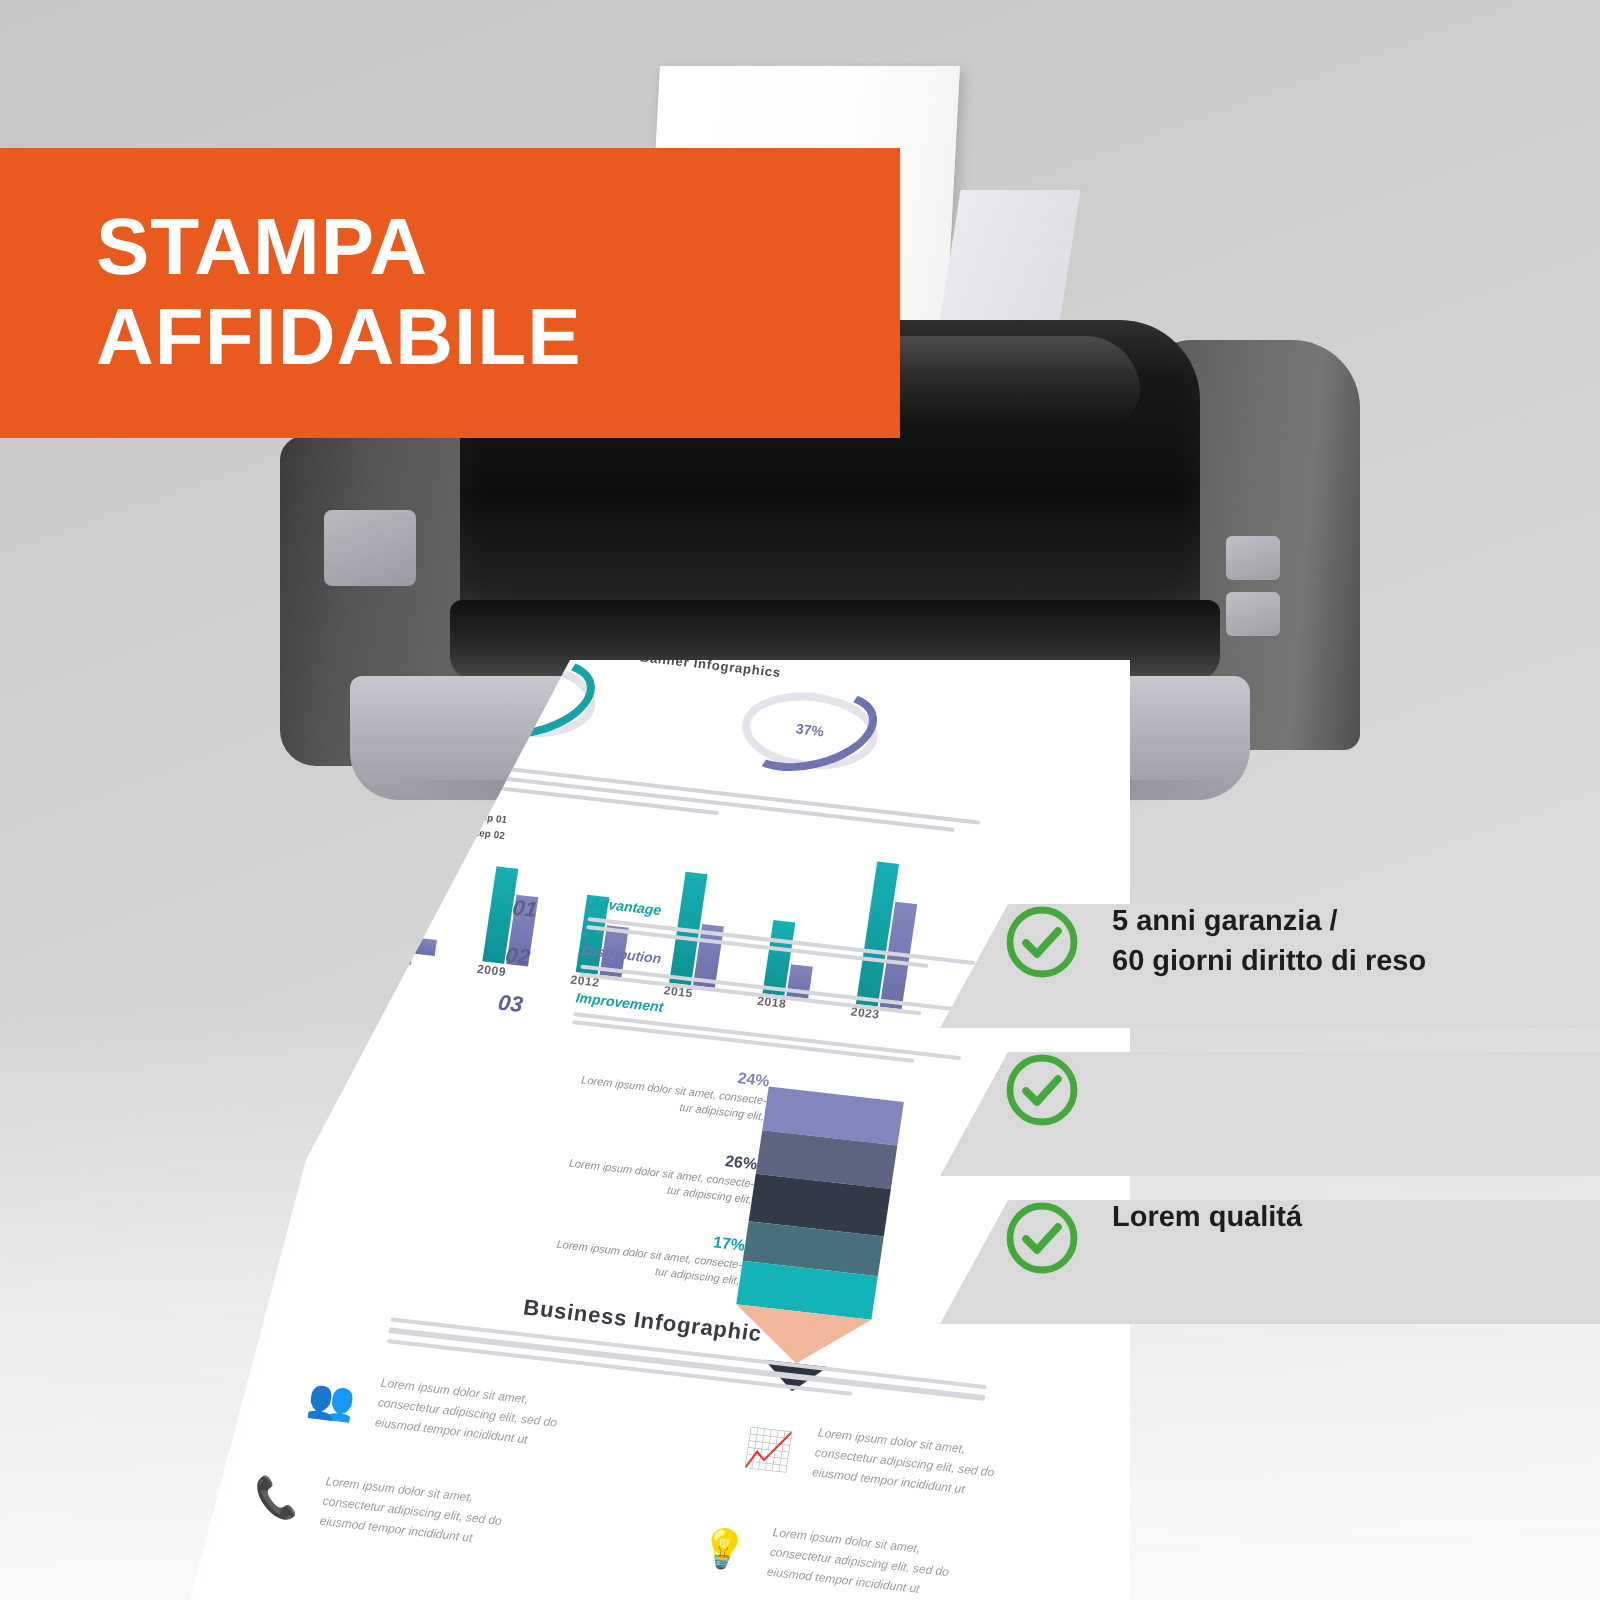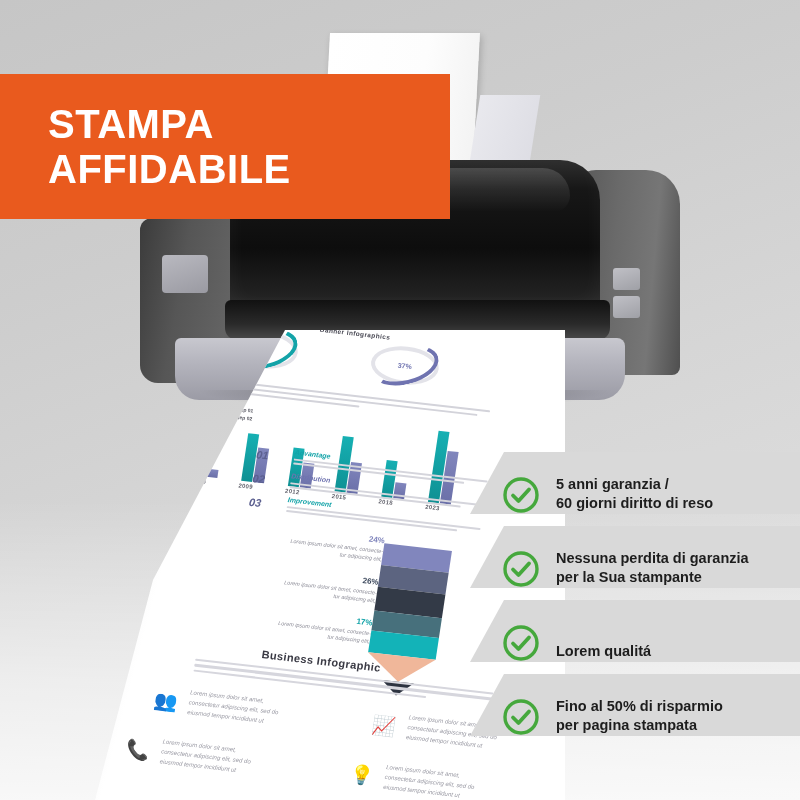--- a/index.html
+++ b/index.html
@@ -137,21 +137,21 @@
     font-size:19px;}
   .icell .tx{font-size:6px;color:#9a9aa4;font-style:italic;line-height:1.65;margin-left:6px;}
 
   
   .banner{position:absolute;left:0;top:74px;width:450px;height:145px;background:#e95a1e;}
   .banner h1{margin:0;position:absolute;left:48px;top:28px;color:#ffffff;
     font-size:40px;line-height:1.12;font-weight:bold;letter-spacing:.5px;white-space:pre-line;}
 
   
   .features{position:absolute;left:470px;top:452px;width:330px;}
-  .fbox{position:relative;height:62px;margin-bottom:12px;display:flex;align-items:flex-end;}
+  .fbox{position:relative;height:62px;margin-bottom:12px;display:flex;align-items:flex-start;}
   .fbox .bg{position:absolute;inset:0;background:#d9d9d9;
     clip-path:polygon(34px 0,330px 0,330px 62px,0 62px);}
   .fbox .chk{position:relative;margin-left:32px;flex:none;}
   .chk svg{display:block;}
   .fbox .lbl{position:relative;margin-left:16px;font-size:14.5px;font-weight:bold;
     color:#1d1d1d;line-height:1.35;white-space:pre-line;}
 </style>
 </head>
 <body>
 
@@ -356,39 +356,26 @@
 60 giorni diritto di reso</div>
       </div>
       <div class="fbox">
         <div class="bg"></div>
         <div class="chk">
           <svg width="38" height="38" viewBox="0 0 38 38">
             <circle cx="19" cy="19" r="16" fill="none" stroke="#45a83c" stroke-width="3.4"></circle>
             <path d="M11 19.5 L16.5 25 L27 13.5" fill="none" stroke="#45a83c" stroke-width="3.8" stroke-linecap="round" stroke-linejoin="round"></path>
           </svg>
         </div>
-        <div class="lbl">Nessuna perdita di garanzia
-per la Sua stampante</div>
       </div>
       <div class="fbox">
         <div class="bg"></div>
         <div class="chk">
           <svg width="38" height="38" viewBox="0 0 38 38">
             <circle cx="19" cy="19" r="16" fill="none" stroke="#45a83c" stroke-width="3.4"></circle>
             <path d="M11 19.5 L16.5 25 L27 13.5" fill="none" stroke="#45a83c" stroke-width="3.8" stroke-linecap="round" stroke-linejoin="round"></path>
           </svg>
         </div>
         <div class="lbl">Lorem qualitá</div>
       </div>
-      <div class="fbox">
-        <div class="bg"></div>
-        <div class="chk">
-          <svg width="38" height="38" viewBox="0 0 38 38">
-            <circle cx="19" cy="19" r="16" fill="none" stroke="#45a83c" stroke-width="3.4"></circle>
-            <path d="M11 19.5 L16.5 25 L27 13.5" fill="none" stroke="#45a83c" stroke-width="3.8" stroke-linecap="round" stroke-linejoin="round"></path>
-          </svg>
-        </div>
-        <div class="lbl">Fino al 50% di risparmio
-per pagina stampata</div>
-      </div>
     </div>
 
 </div>
 
 </body></html>

